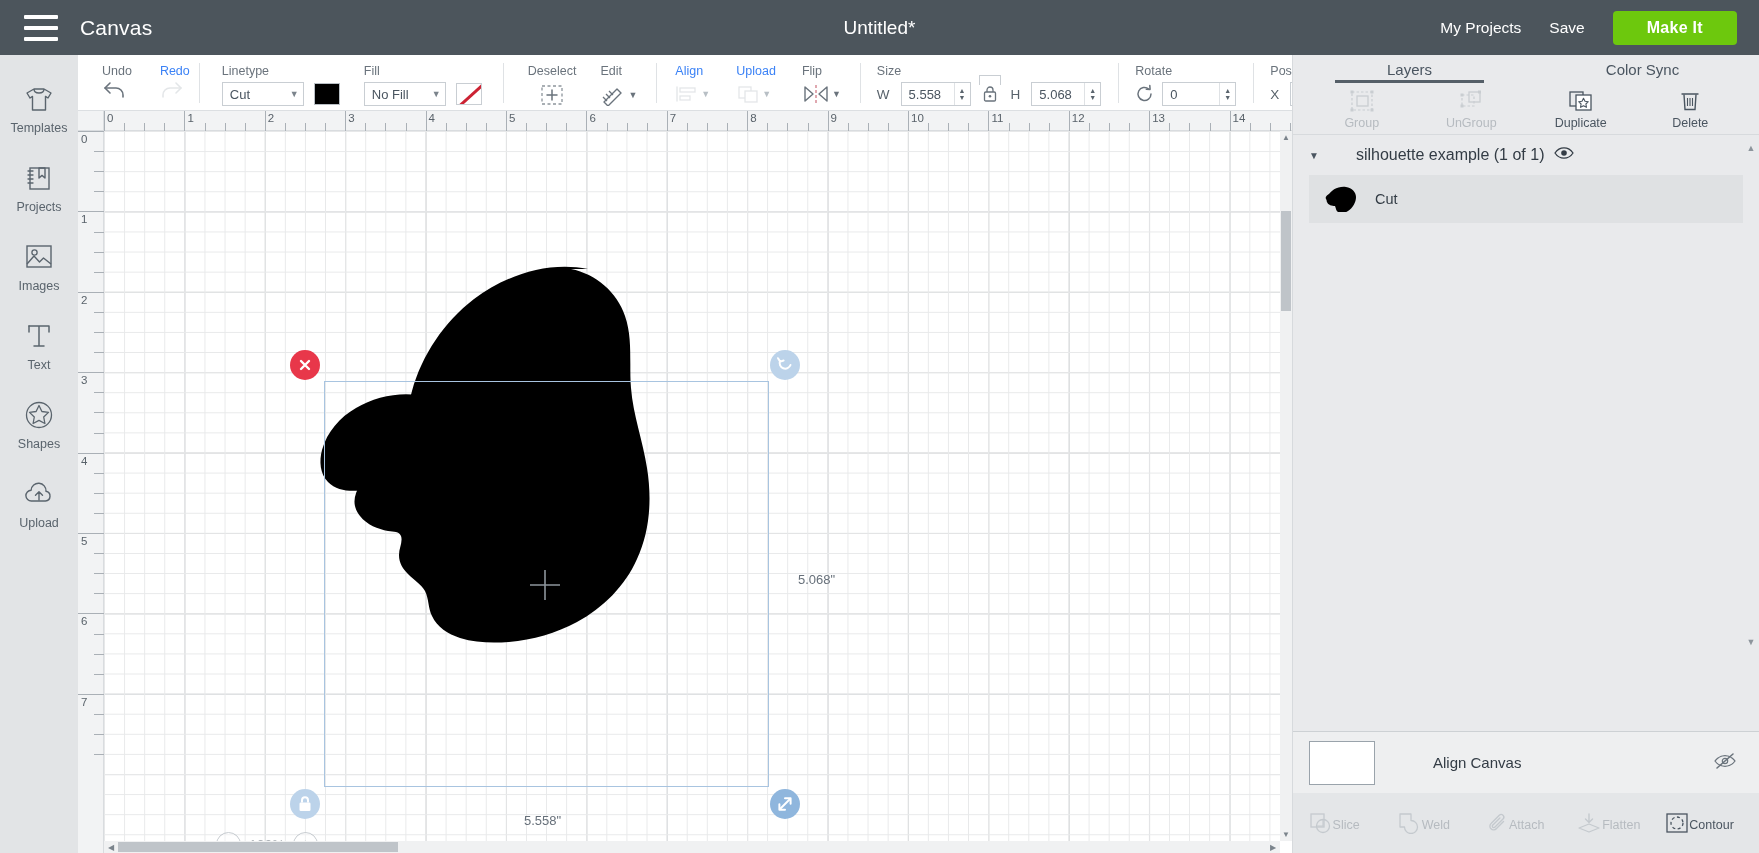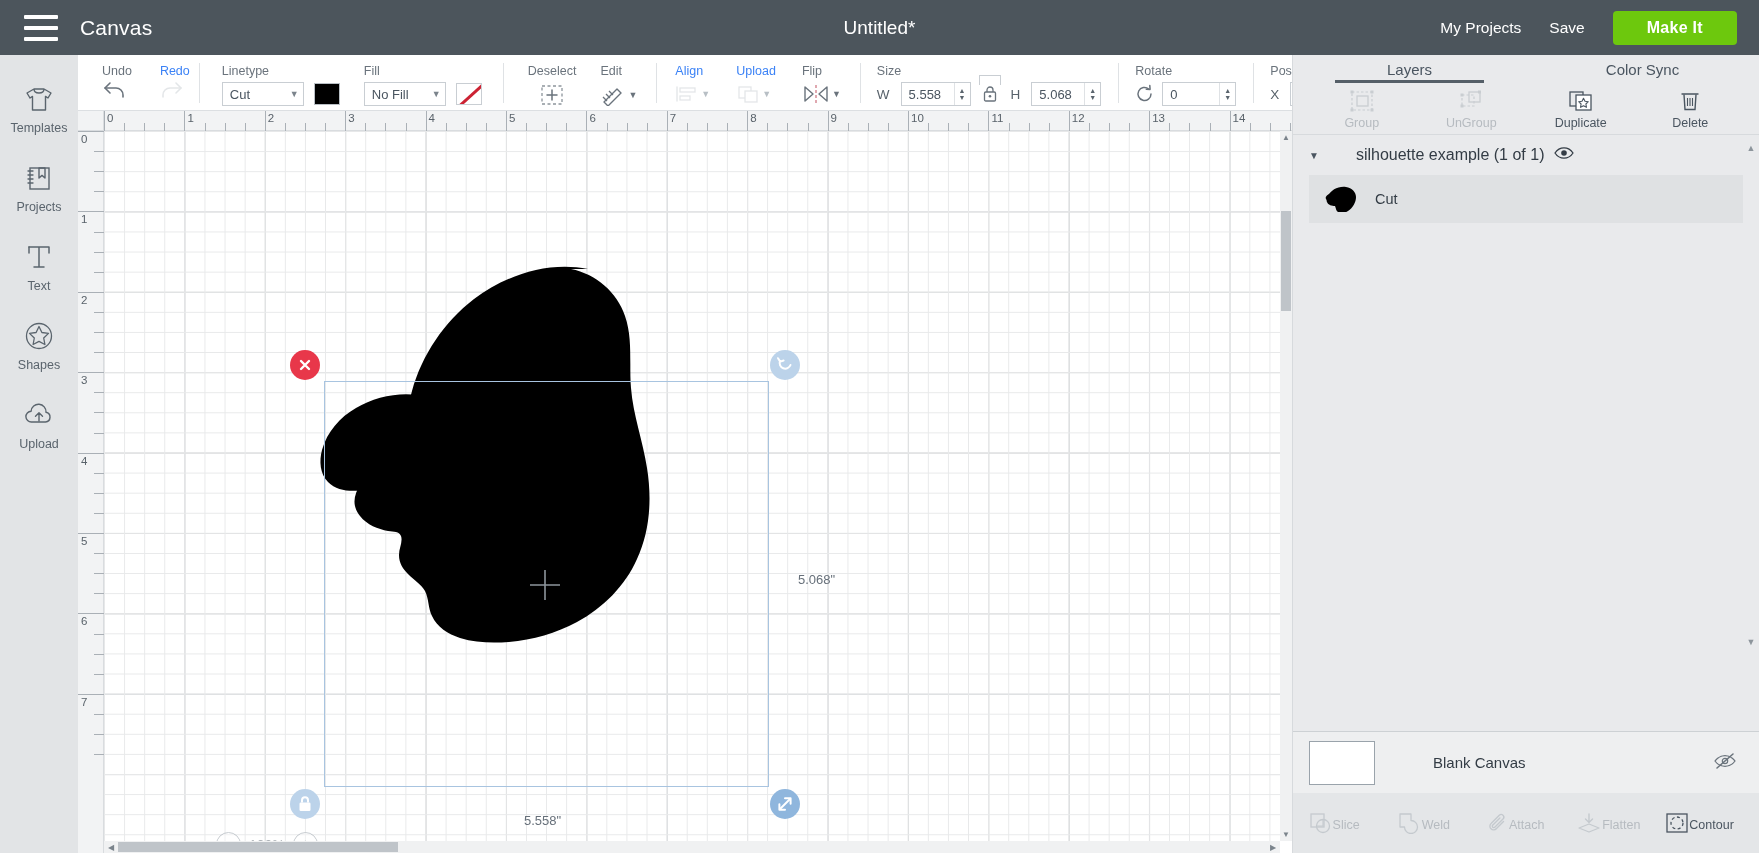--- a/index.html
+++ b/index.html
@@ -289,20 +289,30 @@
       <span class="ico">
         <svg width="30" height="30" viewBox="0 0 30 30">
             <rect x="6" y="5" width="19" height="21" fill="none" stroke="#5a646d" stroke-width="1.4"></rect>
             <path d="M4 8h5M4 12h5M4 16h5M4 20h5" stroke="#5a646d" stroke-width="1.3" stroke-linecap="round"></path>
             <path d="M15 5h6v10l-3-2.6L15 15z" fill="none" stroke="#5a646d" stroke-width="1.4" stroke-linejoin="round"></path>
           </svg>
       </span>
       <span class="lbl">Projects</span>
     </div>
 
+    <div class="side-item">
+      <span class="ico">
+        <svg width="32" height="28" viewBox="0 0 32 28">
+            <rect x="4" y="3" width="24" height="21" fill="none" stroke="#5a646d" stroke-width="1.4"></rect>
+            <circle cx="11.5" cy="9.5" r="2.6" fill="none" stroke="#5a646d" stroke-width="1.3"></circle>
+            <path d="M4 21l7-8 5.5 6 4-4L28 21" fill="none" stroke="#5a646d" stroke-width="1.4" stroke-linejoin="round"></path>
+          </svg>
+      </span>
+      <span class="lbl">Images</span>
+    </div>
 
     <div class="side-item">
       <span class="ico">
         <svg width="28" height="28" viewBox="0 0 28 28">
             <path d="M4 4h20v6M14 4v20M9 24h10" fill="none" stroke="#5a646d" stroke-width="1.5" stroke-linejoin="round" stroke-linecap="round"></path>
             <path d="M4 4v6" stroke="#5a646d" stroke-width="1.5" stroke-linecap="round"></path>
           </svg>
       </span>
       <span class="lbl">Text</span>
     </div>
@@ -780,21 +790,21 @@
       </div>
 
       <div class="layer-scroll">
         <span class="ls-up">▲</span>
         <span class="ls-dn">▼</span>
       </div>
     </div>
 
     <div class="canvas-row">
       <div class="cr-swatch"></div>
-      <span class="cr-name">Blank Canvas</span>
+      <span class="cr-name">Align Canvas</span>
       <span class="cr-eye">
         <svg width="24" height="18" viewBox="0 0 24 18">
             <path d="M2 9s3.8-5.4 10-5.4S22 9 22 9s-3.8 5.4-10 5.4S2 9 2 9z" fill="none" stroke="#6a737c" stroke-width="1.3"></path>
             <circle cx="12" cy="9" r="2.7" fill="none" stroke="#6a737c" stroke-width="1.2"></circle>
             <path d="M4 16L20 2" stroke="#6a737c" stroke-width="1.5" stroke-linecap="round"></path>
           </svg>
       </span>
     </div>
 
     <div class="bottom-tools">

